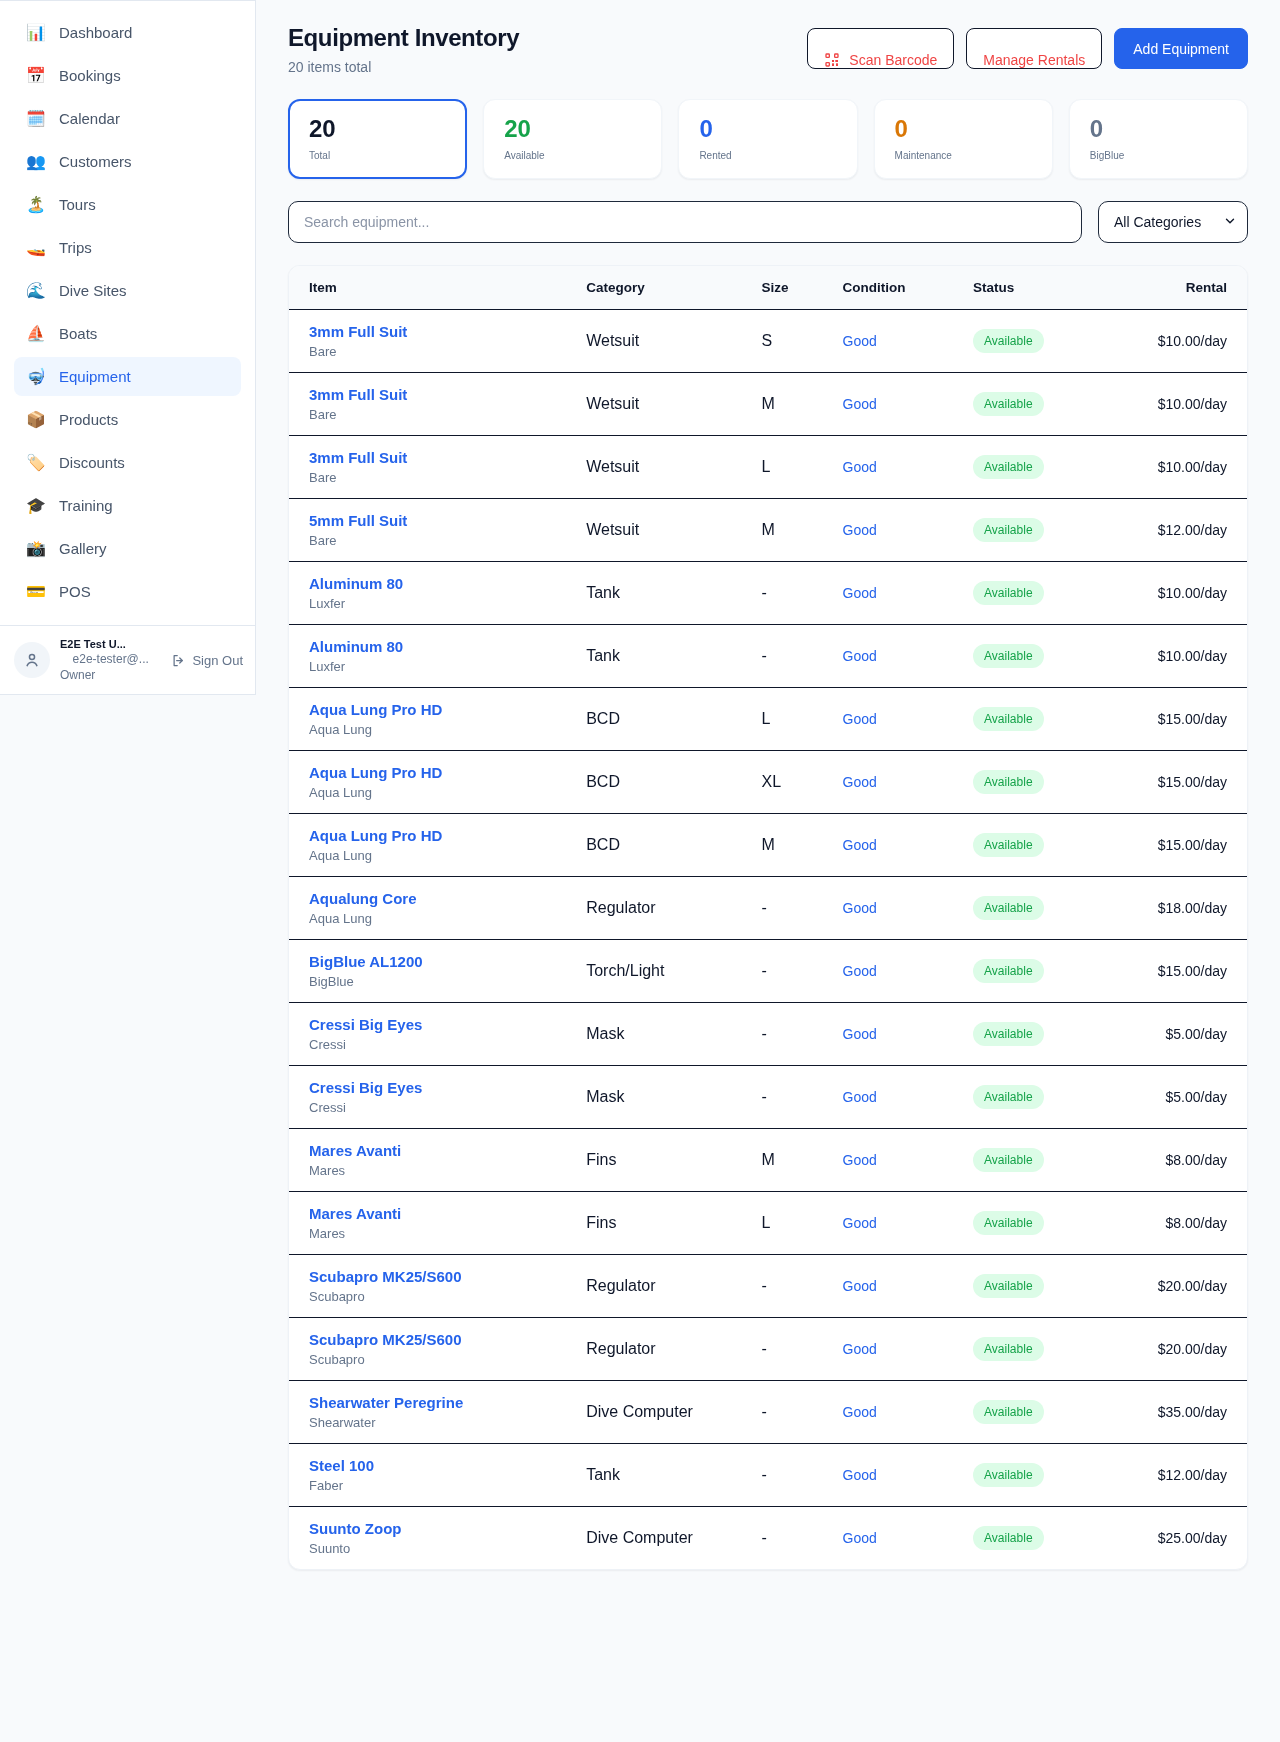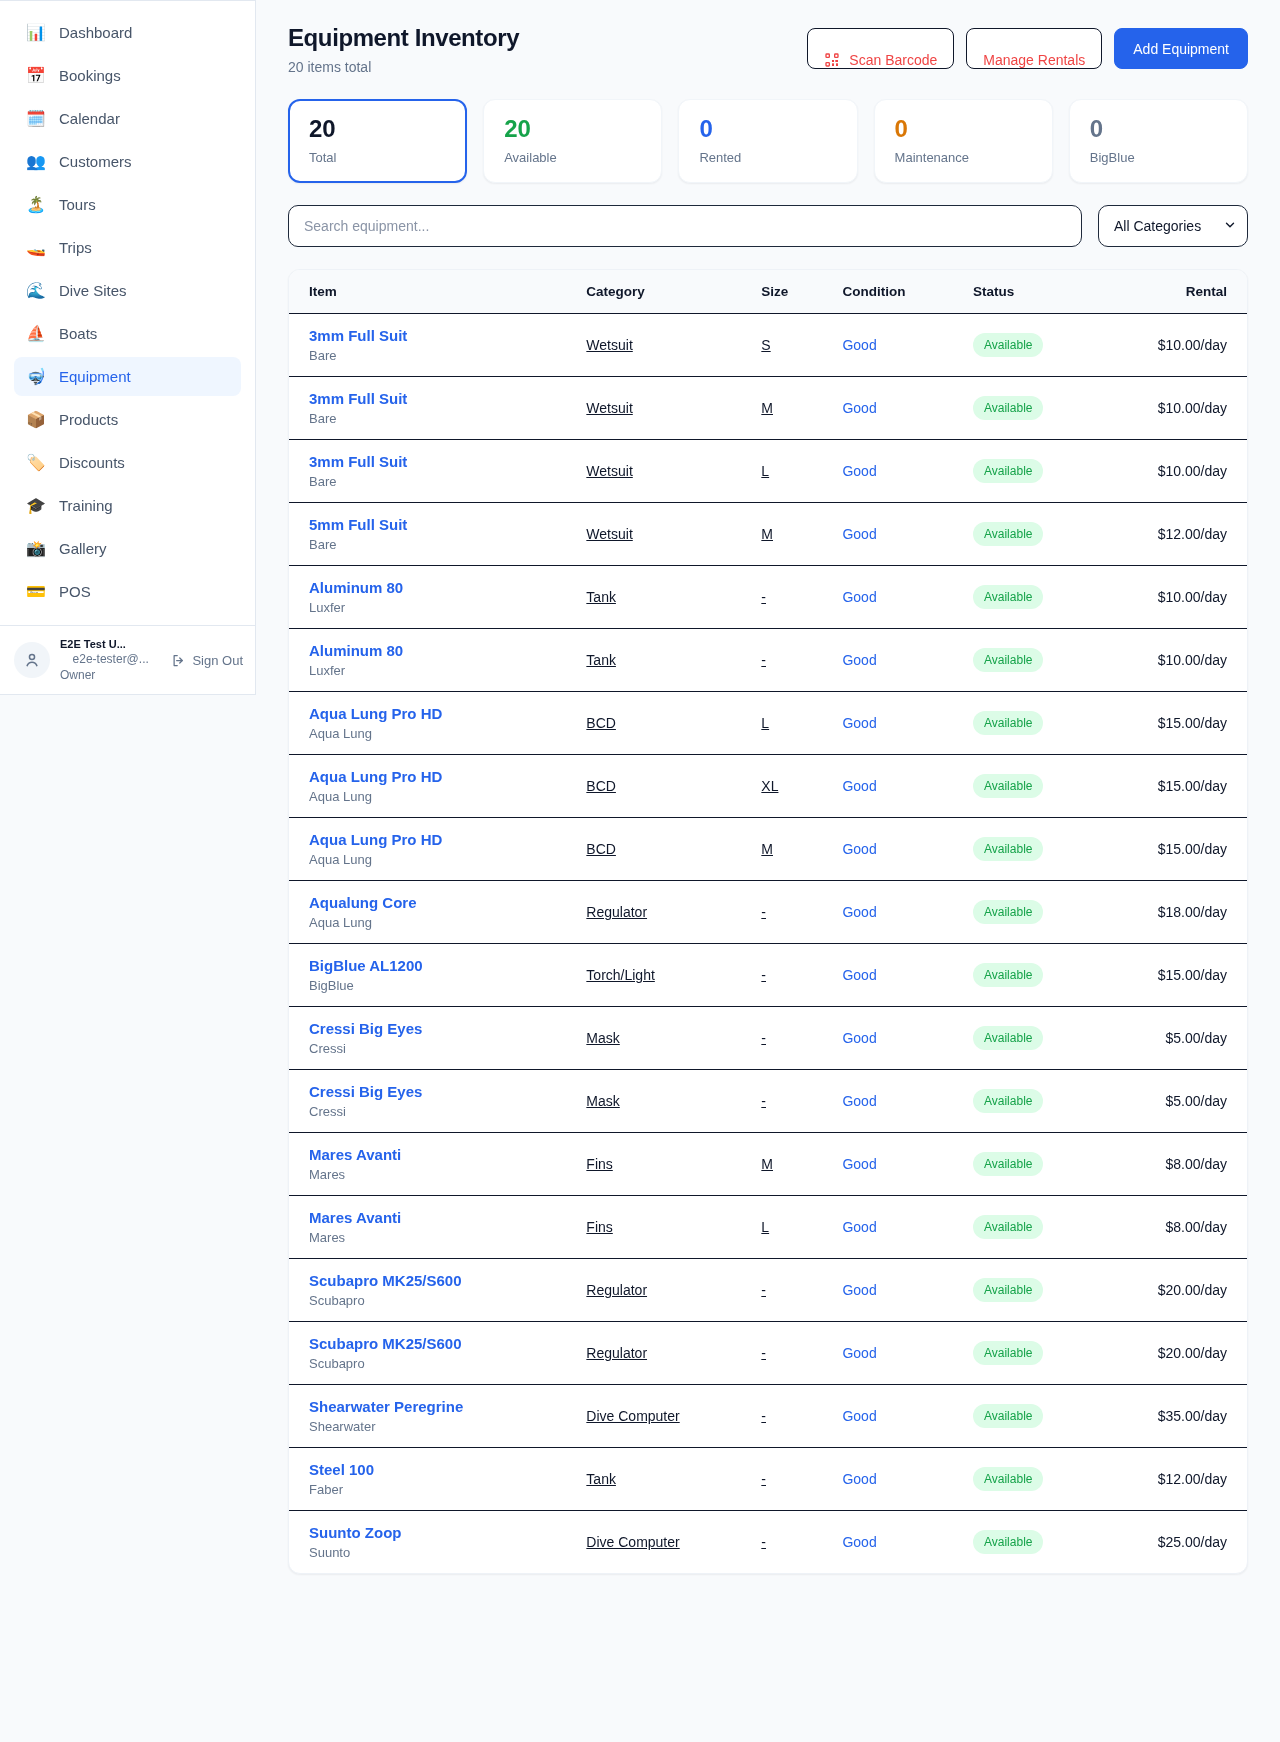--- a/index.html
+++ b/index.html
@@ -41,21 +41,21 @@
   .btn { font-family:inherit; font-size:14px; border-radius:8px; cursor:pointer; height:41px; }
   .btn-outline { background:#fff; border:1px solid #0f172a; color:#ef4444; padding:0 16px;
                  display:flex; align-items:flex-end; gap:9px; font-weight:500; }
   .btn-primary { background:#2563eb; border:1px solid #2563eb; color:#fff; padding:0 18px; font-weight:500; }
   
   .stats { display:grid; grid-template-columns:repeat(5,1fr); gap:16px; margin-top:24px; }
   .stat-card { background:#fff; border:1px solid #f1f5f9; border-radius:12px; padding:15px 20px 17px;
                box-shadow:0 1px 2px rgba(15,23,42,.06); cursor:pointer; }
   .stat-card.selected { border:2px solid #2563eb; padding:14px 19px 16px; }
   .stat-value { font-size:24px; font-weight:700; }
-  .stat-label { font-size:13px; color:#64748b; margin-top:7px; }
+  .stat-label { font-size:10px; color:#64748b; margin-top:7px; }
   
   .filter-row { display:flex; gap:16px; margin-top:22px; }
   .search-wrap { flex:1; }
   .search-input { width:100%; height:42px; border:1.5px solid #1e293b; border-radius:10px;
                   padding:0 15px; font-size:14px; background:#fff; font-family:inherit; color:#0f172a; }
   .search-input::placeholder { color:#8a94a6; }
   .select-wrap { position:relative; width:150px; }
   .category-select { width:100%; height:42px; border:1.5px solid #1e293b; border-radius:10px; background:#fff;
                      font-size:14px; padding:0 44px 0 15px; appearance:none; -webkit-appearance:none;
                      color:#0f172a; font-family:inherit; cursor:pointer; }
@@ -70,21 +70,21 @@
   th.col-category { width:178px; }
   th.col-size { width:82px; }
   th.col-condition { width:132px; }
   th.col-status { width:188px; }
   th.col-rental { text-align:right; padding-right:20px; }
   tbody td { padding:13px 16px; border-bottom:1px solid #0f172a; vertical-align:middle; }
   tbody tr:last-child td { border-bottom:none; }
   td.td-item { padding-left:20px; }
   .item-name { color:#2563eb; font-weight:700; font-size:15px; cursor:pointer; }
   .item-brand { color:#64748b; font-size:13px; margin-top:4px; }
-  .cell { font-size:14px; color:#0f172a;text-decoration:underline; }
+  .cell { font-size:16px; color:#0f172a; }
   .cond { color:#2563eb; font-size:14px; }
   .badge { display:inline-block; background:#dcfce7; color:#16a34a; font-size:12px;
            padding:5px 11px; border-radius:999px; }
   td.td-rental { text-align:right; font-size:14px; color:#0f172a; padding-right:20px; }
 </style>
 </head>
 <body>
 
 <div class="sidebar-col">
   <aside class="sidebar">

